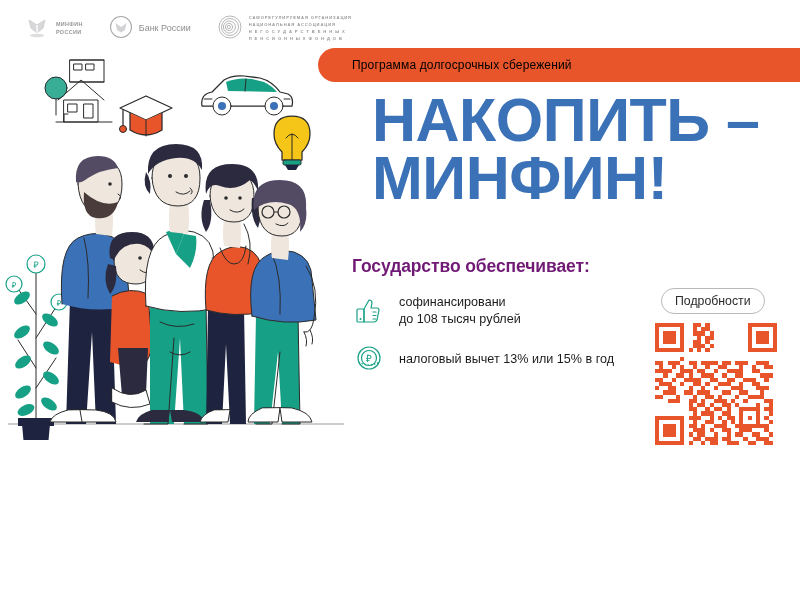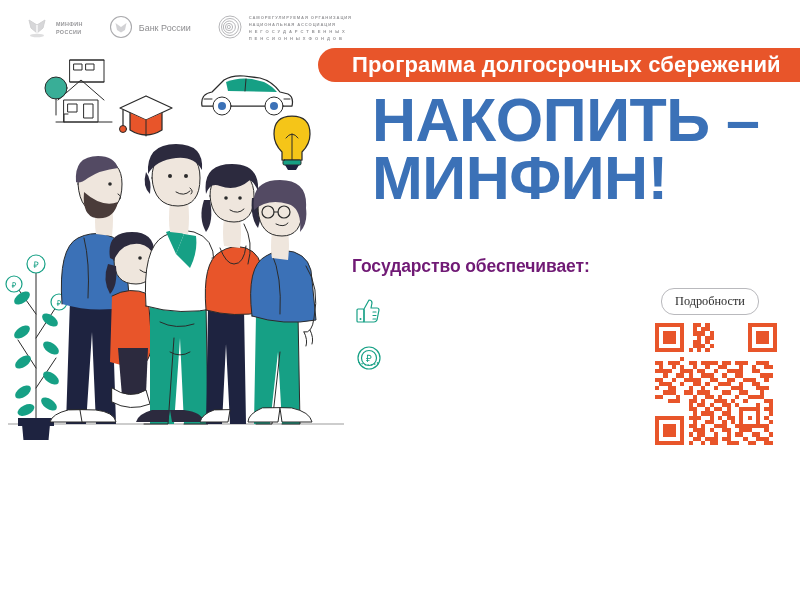--- a/index.html
+++ b/index.html
@@ -19,21 +19,21 @@
              text-transform:uppercase;font-weight:700;white-space:pre-line;}
   .logo-text.big{font-size:9px;letter-spacing:0;text-transform:none;font-weight:400;color:#5f5f63;}
   .logo-text.tiny{font-size:4.1px;letter-spacing:.9px;line-height:1.7;}
 
   
   .banner{
     position:absolute;left:318px;top:48px;width:482px;height:34px;
     background:#E8552A;border-radius:17px 0 0 17px;
     display:flex;align-items:center;padding-left:34px;box-sizing:border-box;
   }
-  .banner-text{color:#ffffff;font-size:22px;letter-spacing:.15px;white-space:nowrap;font-weight:bold;}
+  .banner-text{color:#000000;font-size:12px;letter-spacing:.15px;white-space:nowrap;}
 
   
   .headline{
     position:absolute;left:352px;top:92px;width:440px;
     color:#3B71B7;font-size:61px;line-height:.95;font-weight:700;
     letter-spacing:-.5px;
     margin-left:20px;
   }
   .headline .l2{display:block;}
 
@@ -45,21 +45,21 @@
   .benefits{position:absolute;left:352px;top:287px;width:300px;}
   .benefit{display:flex;align-items:center;gap:13px;height:48px;}
   .benefit .bicon{flex:0 0 34px;height:34px;display:flex;align-items:center;justify-content:center;}
   .benefit .btext{font-size:12.6px;line-height:1.32;color:#1b1b1b;white-space:pre-line;}
 
   
   .cta{
     position:absolute;left:661px;top:288px;
     border:1px solid #b9b9bd;border-radius:13px;
     padding:5px 13px;background:#fff;
-    font-size:12.3px;color:#2b2b2b;white-space:nowrap;cursor:pointer;font-family:Liberation Serif, serif;
+    font-size:12.3px;color:#2b2b2b;white-space:nowrap;cursor:pointer;
   }
   .qr{position:absolute;left:655px;top:323px;width:122px;height:122px;}
   .qr svg{display:block;}
 
   
   .illo{position:absolute;left:0;top:52px;width:352px;height:388px;}
   .illo svg{display:block;}
 </style>
 </head>
 <body>
@@ -308,31 +308,34 @@
 
     <div class="benefit">
       <span class="bicon">
         <svg width="30" height="30" viewBox="0 0 30 30" fill="none" stroke="#16A085" stroke-width="1.2" stroke-linejoin="round" stroke-linecap="round">
           <path d="M10 13 L15 4 q3 0 3 3 l-1 5 h6 q2 0 2 2 l-2 10 q-1 2 -3 2 h-10 Z"></path>
           <rect x="3" y="13" width="7" height="13" rx="1"></rect>
           <circle cx="6.5" cy="23" r="1" fill="#16A085" stroke="none"></circle>
           <path d="M19 16 h3 M19 19.5 h3 M19 23 h3"></path>
         </svg>
       </span>
+      <span class="btext">софинансировани
+до 108 тысяч рублей</span>
     </div>
 
     <div class="benefit">
       <span class="bicon">
         <svg width="30" height="30" viewBox="0 0 30 30" fill="none" stroke="#16A085" stroke-width="1.2">
           <circle cx="15" cy="14" r="11"></circle>
           <circle cx="15" cy="14" r="7.5"></circle>
           <path d="M4.5 18 q10 6 21 0" stroke-dasharray="1.6 1.6"></path>
           <text x="15" y="18" font-size="10" text-anchor="middle" fill="#16A085" stroke="none" font-family="Liberation Sans, sans-serif">₽</text>
         </svg>
       </span>
+      <span class="btext">налоговый вычет 13% или 15% в год</span>
     </div>
 
   </div>
 
   <div class="cta">
     <span>Подробности</span>
   </div>
 
   <div class="qr">
     <svg width="122" height="122" viewBox="0 0 29 29" shape-rendering="crispEdges">

